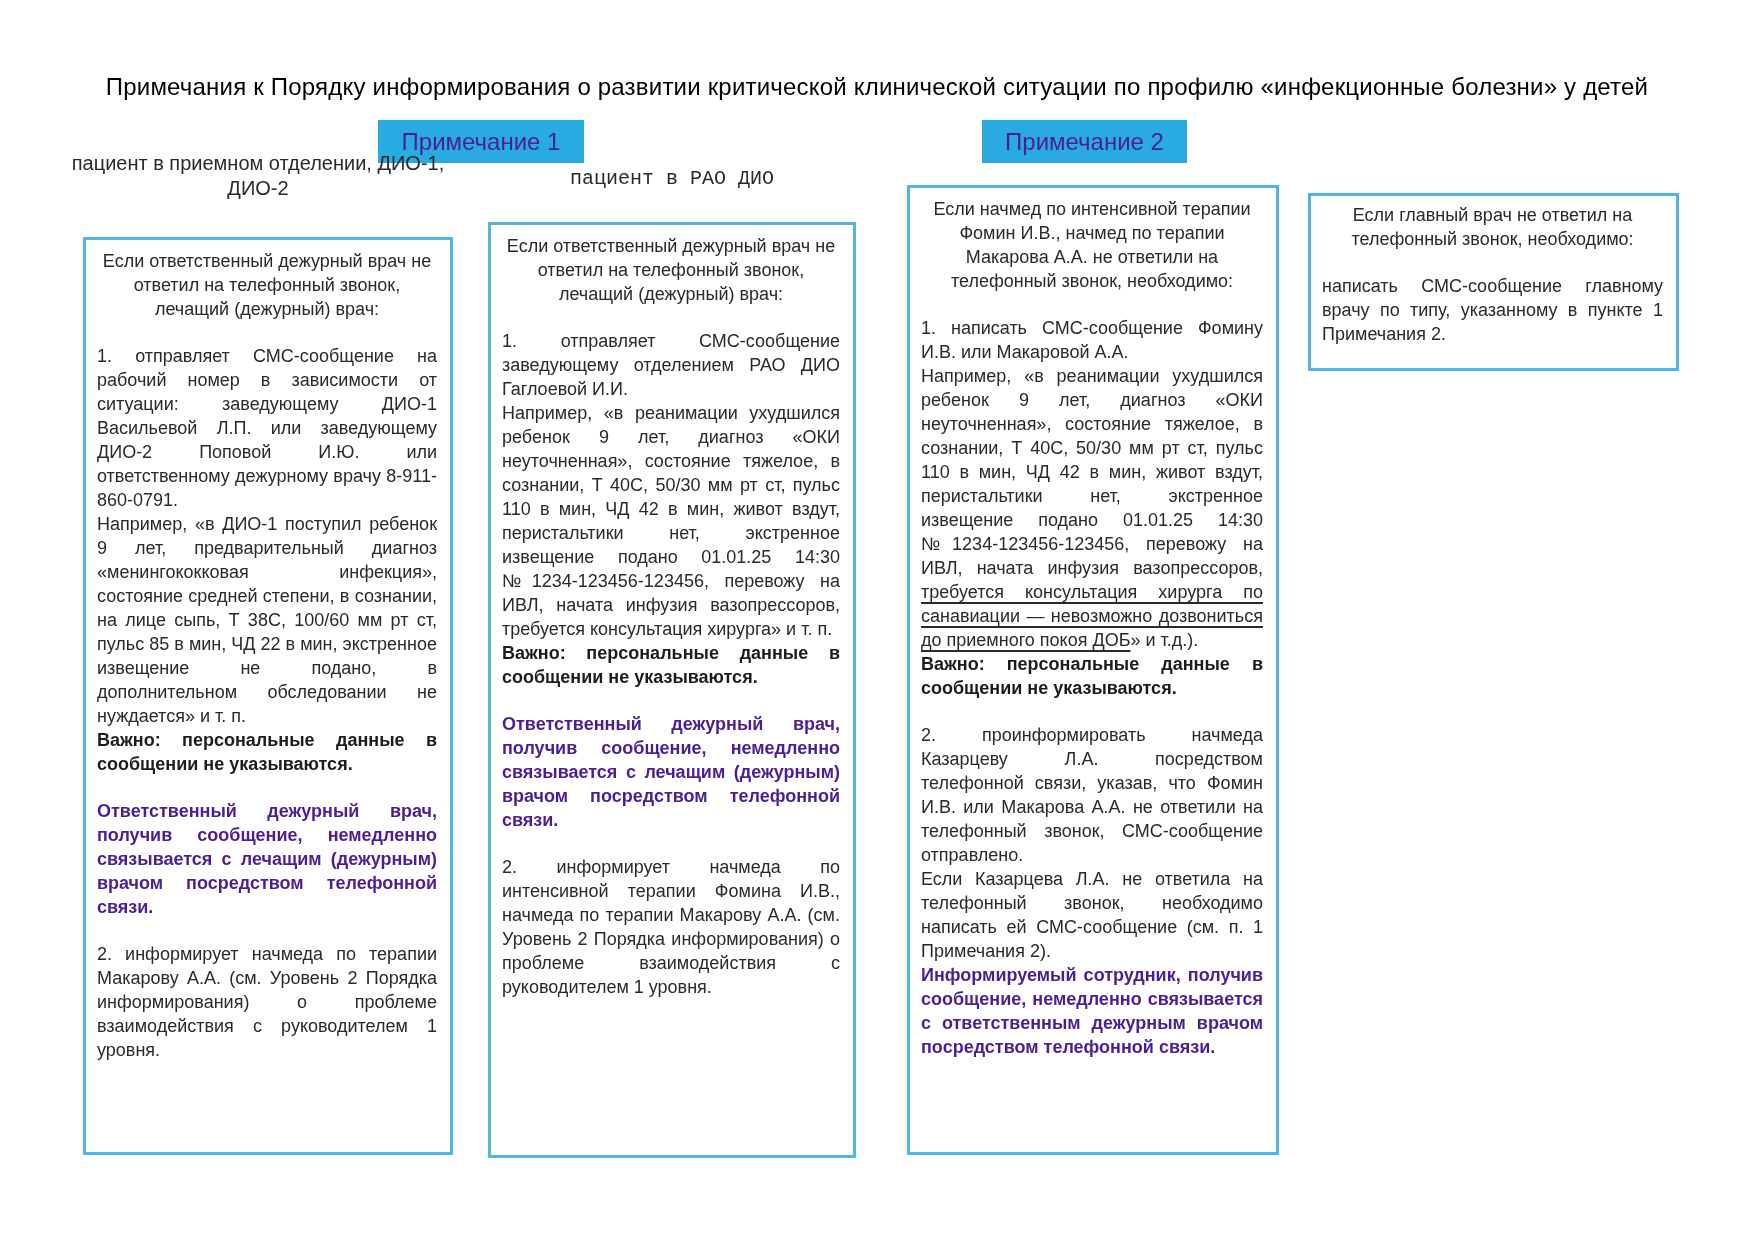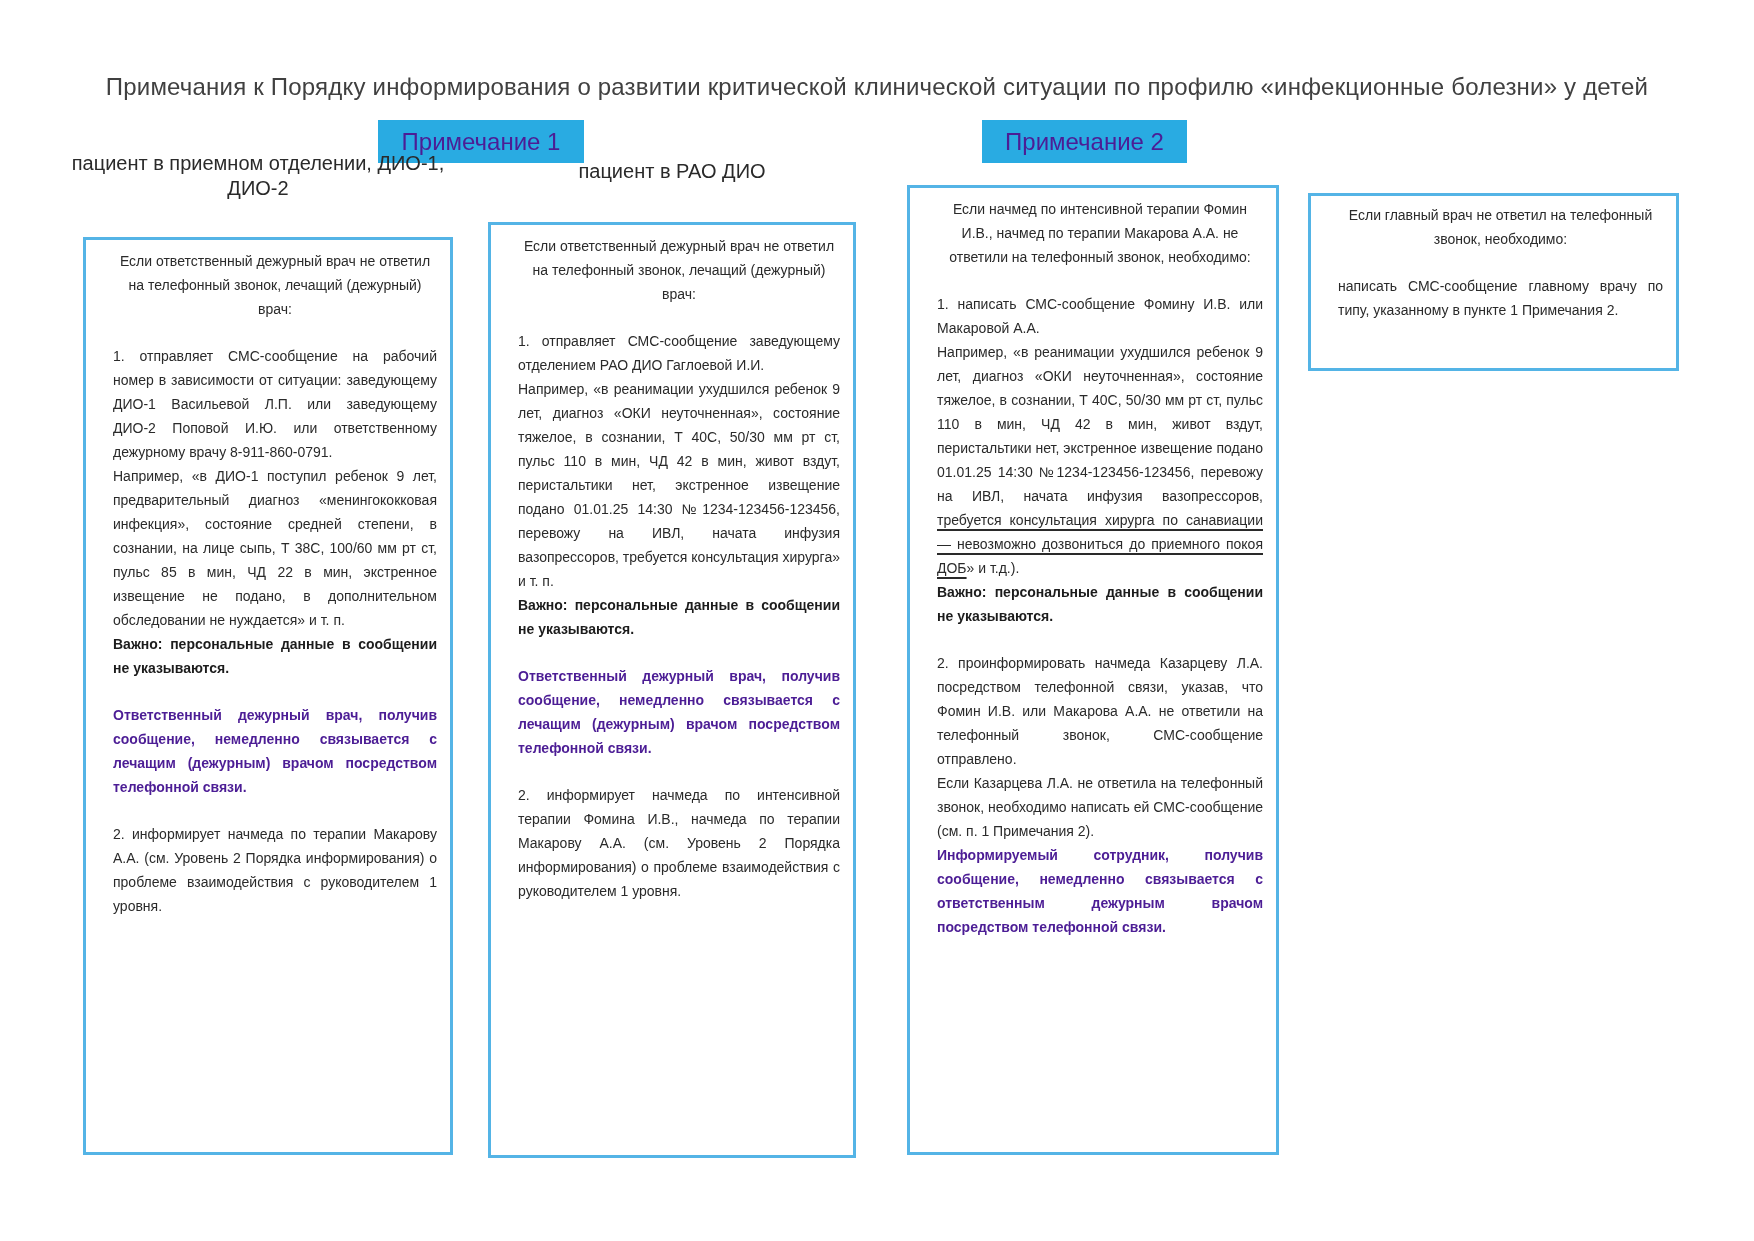--- a/index.html
+++ b/index.html
@@ -7,48 +7,48 @@
     position:relative;
     width:1754px;height:1241px;
     background:#ffffff;
     font-family:"Liberation Sans", sans-serif;
     color:#2a2a2a;
     overflow:hidden;
   }
   .title{
     position:absolute;left:0;top:72px;width:1754px;
     text-align:center;
-    font-size:24px;line-height:30px;color:#404040;
+    font-size:24px;line-height:30px;color:#000000;
     letter-spacing:0.2px;
   }
   .badge{
     position:absolute;top:120px;height:43px;
     background:#29abe2;
     color:#4c1d95;
     font-size:24px;line-height:43px;
     text-align:center;
     box-sizing:border-box;
   }
   .badge1{left:378px;width:206px;}
   .badge2{left:982px;width:205px;}
   .badge3{left:1388px;width:205px;}
   .col-header{
     position:absolute;
     text-align:center;
     font-size:20px;line-height:25px;color:#2a2a2a;
   }
   .col1-header{left:58px;top:151px;width:400px;}
-  .col2-header{left:488px;top:159px;width:368px;}
+  .col2-header{left:488px;top:166px;width:368px;font-family:Liberation Mono, monospace;}
   .note-box{
     position:absolute;
     box-sizing:border-box;
     border:3px solid #54b4e6;
     background:#ffffff;
-    padding:9px 13px 0 27px;
-    font-size:14px;line-height:24px;
+    padding:9px 13px 0 11px;
+    font-size:18px;line-height:24px;
     text-align:justify;
   }
   .box1{left:83px;top:237px;width:370px;height:918px;}
   .box2{left:488px;top:222px;width:368px;height:936px;}
   .box3{left:907px;top:185px;width:372px;height:970px;}
   .box4{left:1308px;top:185px;width:371px;height:178px;padding-top:7px;margin-top:8px;}
   .note-box p{margin:0;}
   .intro{text-align:center;}
   .gap{margin-top:23px !important;}
   .bold{font-weight:bold;color:#1c1c1c;}

